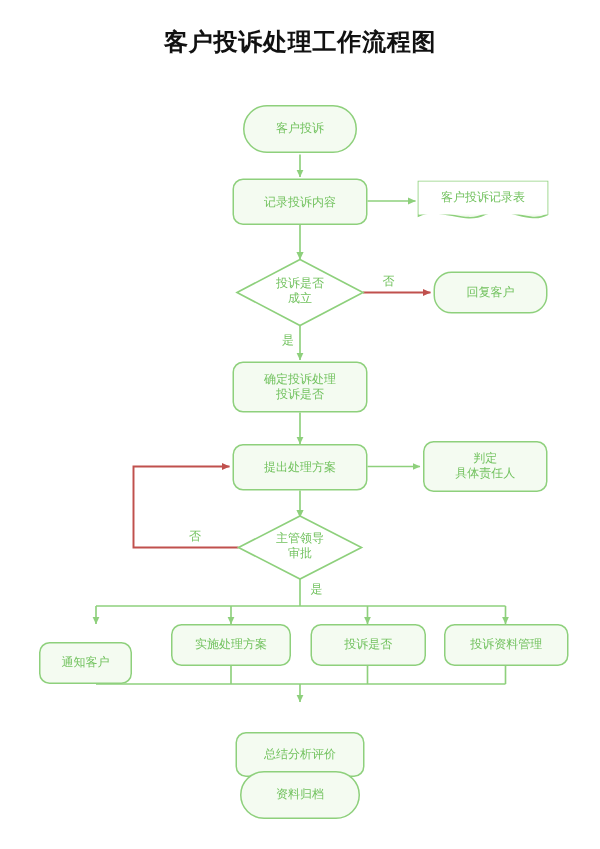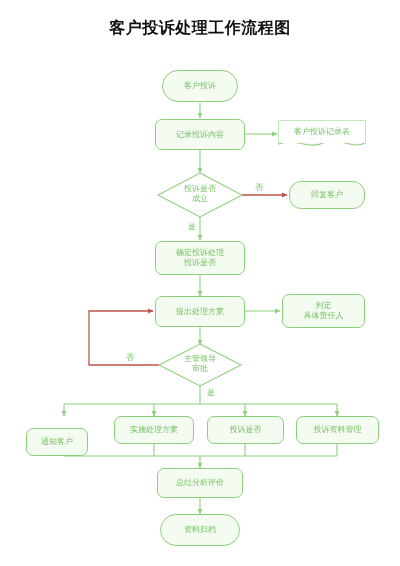--- a/index.html
+++ b/index.html
@@ -168,21 +168,21 @@
 </div>
 
 <div class="node rounded" style="left:207px;top:416px;width:77px;height:28px;">
   <span>投诉是否</span>
 </div>
 
 <div class="node rounded" style="left:296px;top:416px;width:83px;height:28px;">
   <span>投诉资料管理</span>
 </div>
 
-<div class="node rounded" style="left:157px;top:468px;width:86px;height:30px;">
+<div class="node rounded" style="left:157px;top:488px;width:86px;height:30px;">
   <span>总结分析评价</span>
 </div>
 
 <div class="node terminal" style="left:160px;top:514px;width:80px;height:32px;">
   <span>资料归档</span>
 </div>
 
 <div class="edge-label" style="left:255px;top:183px;">否</div>
 <div class="edge-label" style="left:188px;top:222px;">是</div>
 <div class="edge-label" style="left:126px;top:353px;">否</div>

